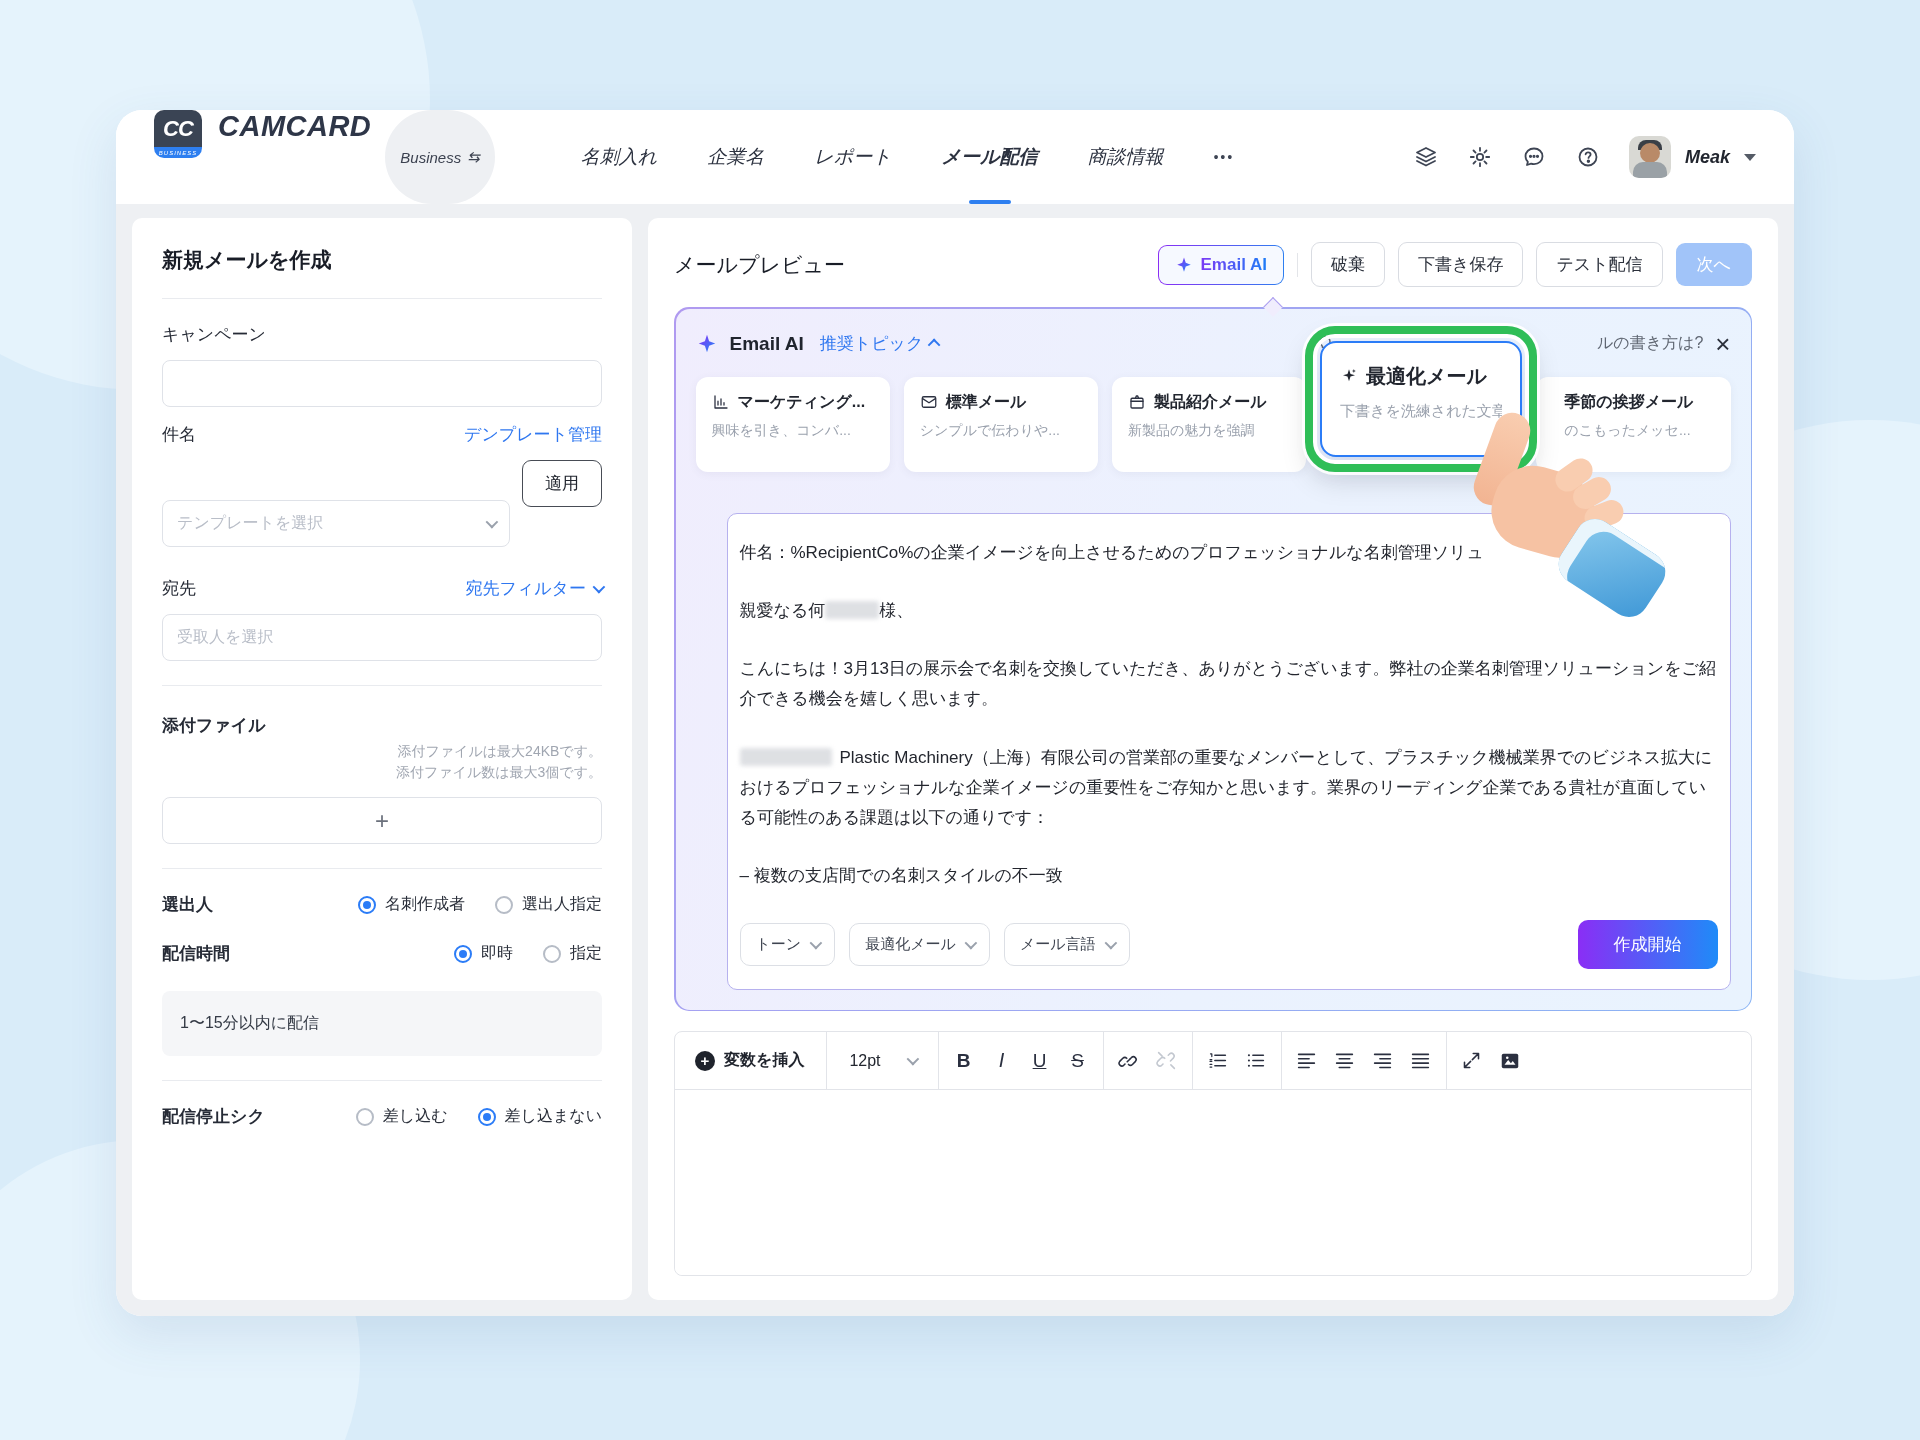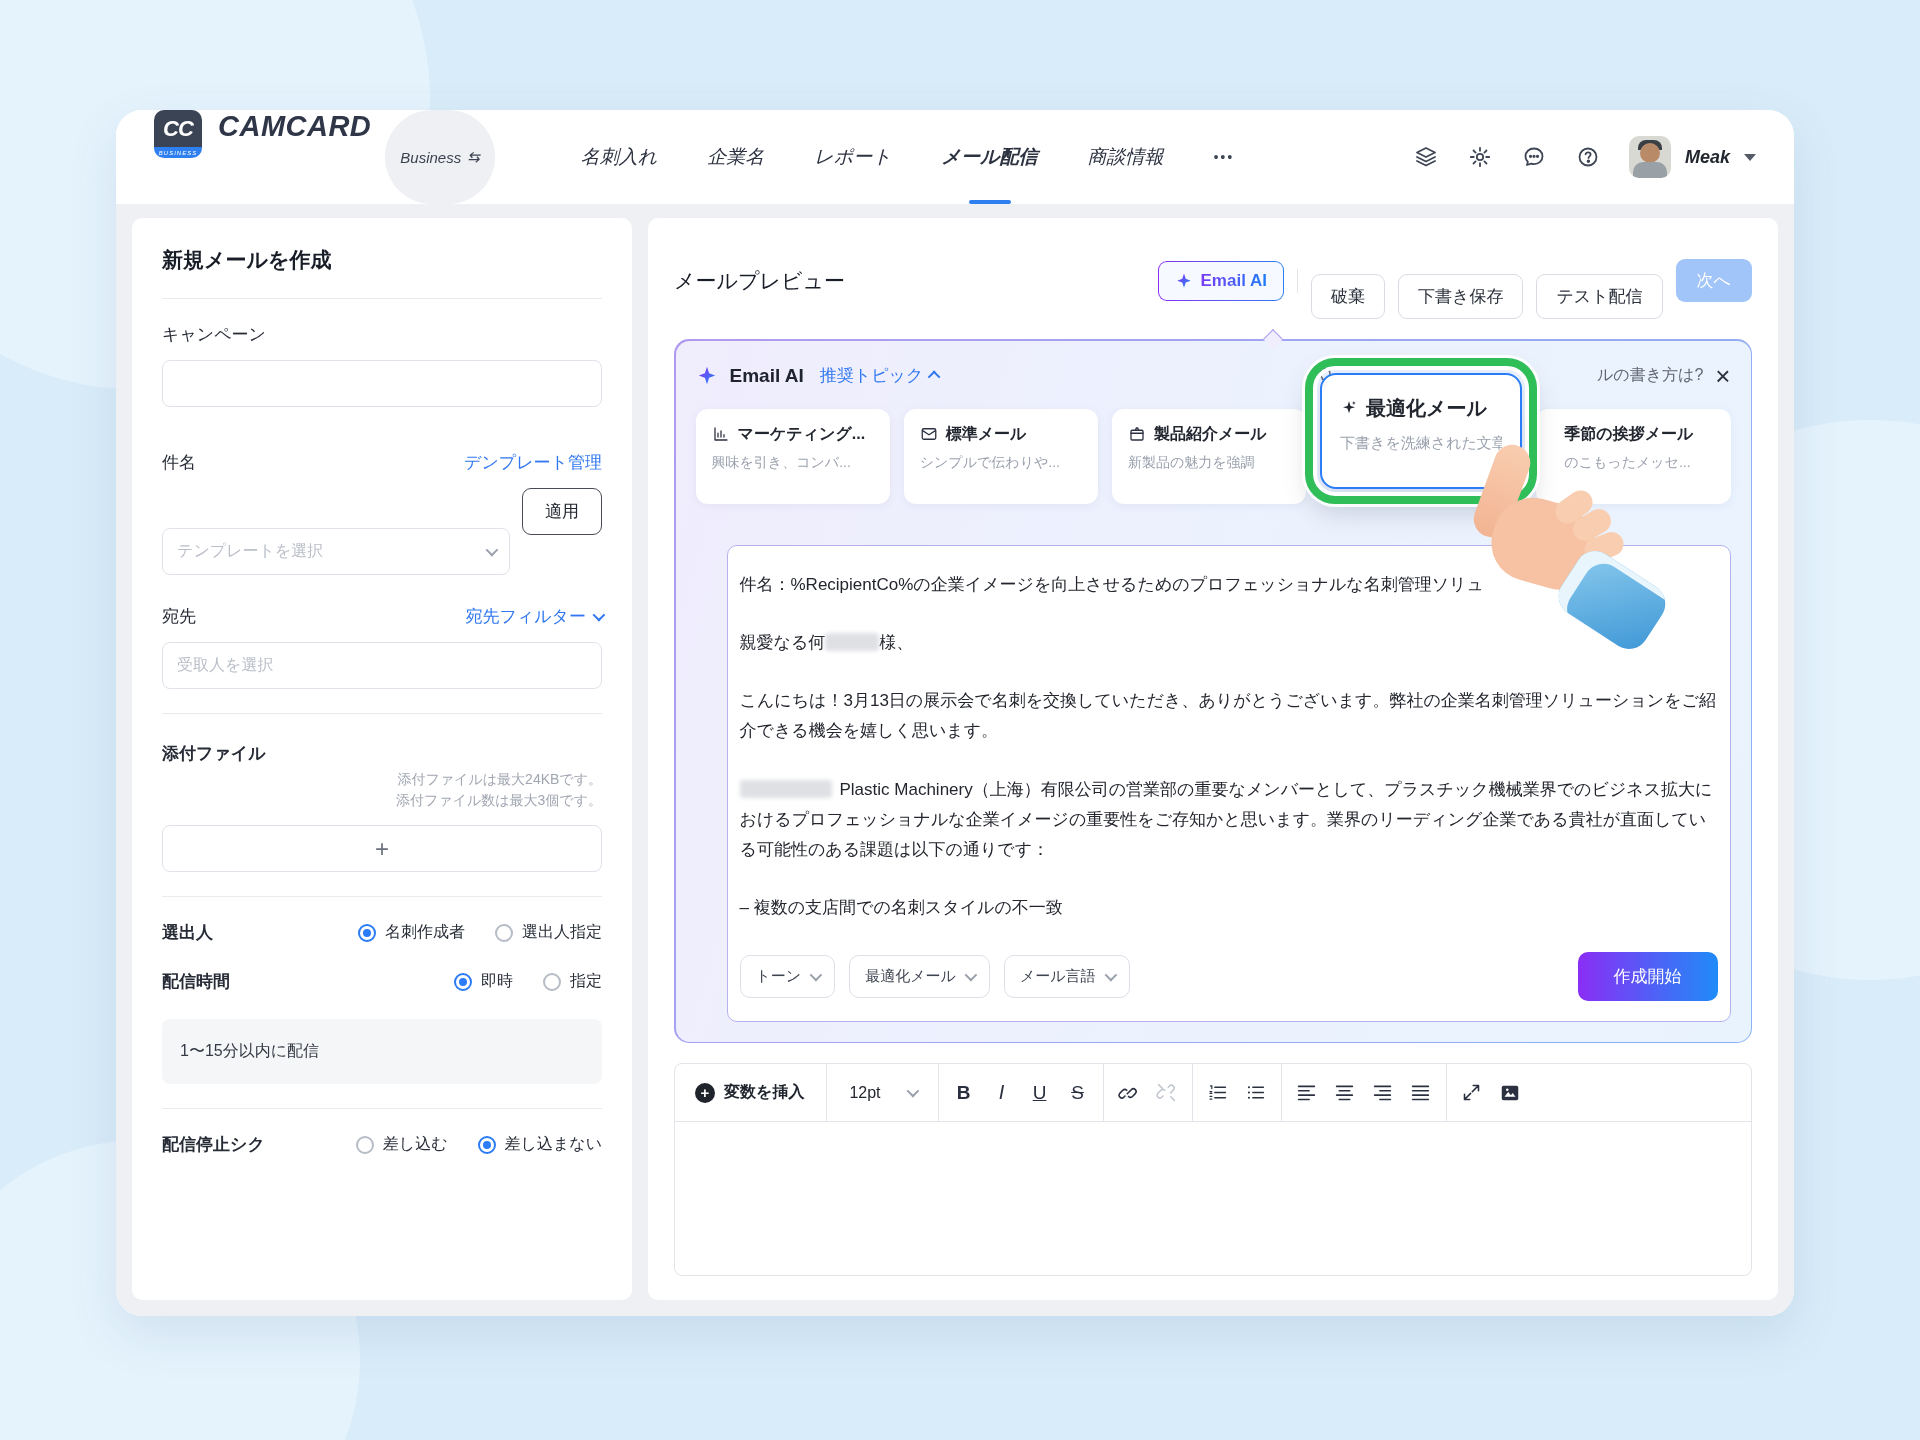--- a/index.html
+++ b/index.html
@@ -65,21 +65,21 @@
 
   
   .rp { flex:1; background:#fff; border-radius:10px; padding:24px 26px; display:flex; flex-direction:column; position:relative; min-width:0; }
   .rp-hdr { display:flex; align-items:center; }
   .rp-title { font-size:21px; font-weight:normal; color:#191d27; }
   .rp-actions { margin-left:auto; display:flex; align-items:center; gap:13px; }
   .ai-btn { display:flex; align-items:center; gap:8px; padding:9px 16px; border-radius:9px; border:1.5px solid transparent;
             background:linear-gradient(#f6f9ff,#f6f9ff) padding-box, linear-gradient(90deg,#8a2ef5,#2e7ff0) border-box; cursor:pointer; }
   .ai-btn-label { font-size:17px; font-weight:bold; background:linear-gradient(90deg,#7a3bf5,#1f7df6); -webkit-background-clip:text; background-clip:text; color:transparent; }
   .vdiv { width:1px; height:24px; background:#e3e5e9; }
-  .wbtn { padding:10px 19px; border:1.5px solid #d9dce2; border-radius:9px; background:#fff; font-size:17px; color:#2b303b; cursor:pointer; white-space:nowrap;margin-top:32px; }
+  .wbtn { padding:10px 19px; border:1.5px solid #d9dce2; border-radius:9px; background:#fff; font-size:17px; color:#2b303b; cursor:pointer; white-space:nowrap; }
   .next-btn { padding:10px 21px; border-radius:9px; background:#a1c4f9; color:#fff; font-size:17px; cursor:pointer; }
 
   
   .ai-wrap { margin-top:20px; border-radius:15px; padding:1.5px; background:linear-gradient(120deg,#b09af0,#8ab4f4); position:relative; }
   .ai-notch { position:absolute; top:-7px; right:472px; width:14px; height:14px; background:#f0edfd; border-left:1.5px solid #ab9df0; border-top:1.5px solid #ab9df0; transform:rotate(45deg); }
   .ai-inner { border-radius:14px; background:linear-gradient(105deg,#f0edfd 0%, #ebf2fe 55%, #e9f3fe 100%); padding:18px 20px 20px; }
   .ai-hdr { display:flex; align-items:center; gap:12px; height:34px; }
   .ai-name { font-size:19px; font-weight:bold; color:#20242e; }
   .ai-topics-link { font-size:17px; color:#2f77f0; display:flex; align-items:center; gap:8px; cursor:pointer; margin-left:4px; }
   .chev-up { width:9px; height:9px; border-right:2px solid #2f77f0; border-bottom:2px solid #2f77f0; transform:rotate(-135deg) translateY(-2px); }
@@ -219,21 +219,21 @@
 
       <div class="lp">
         <div class="lp-title">新規メールを作成</div>
         <div class="divider"></div>
 
         <div class="frow">
             <div class="flabel">キャンペーン</div>
           </div>
         <div class="input"></div>
 
-        <div class="frow" style="margin-top:44px;">
+        <div class="frow" style="margin-top:16px;">
           <div class="flabel">件名</div>
           <div class="flink">デンプレート管理</div>
         </div>
         <div class="tpl-row">
           <div class="input tpl-select">
             <span class="placeholder">テンプレートを選択</span>
             <span class="chev gray"></span>
           </div>
           <div class="apply-btn">適用</div>
         </div>

